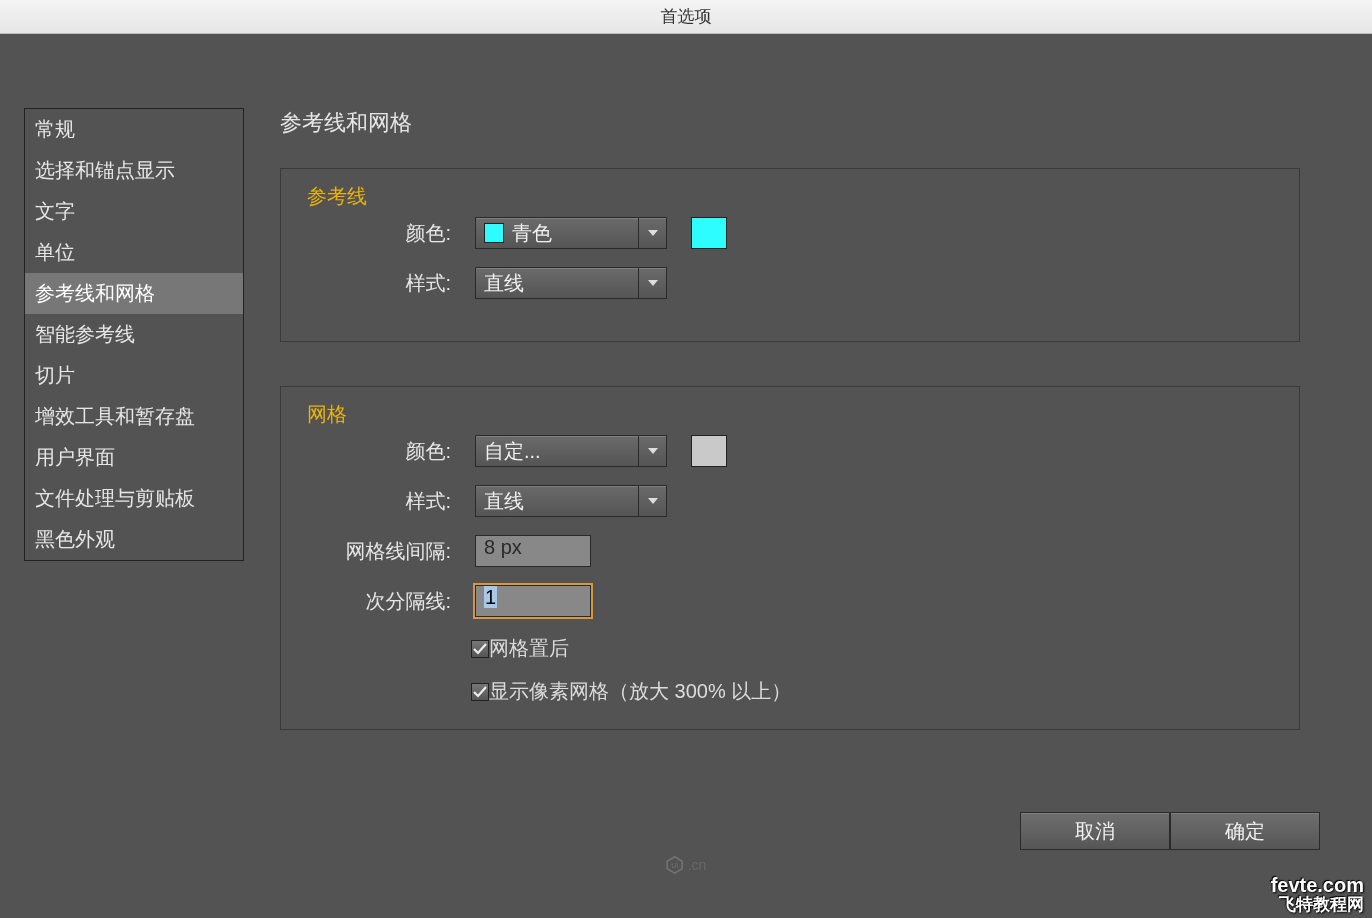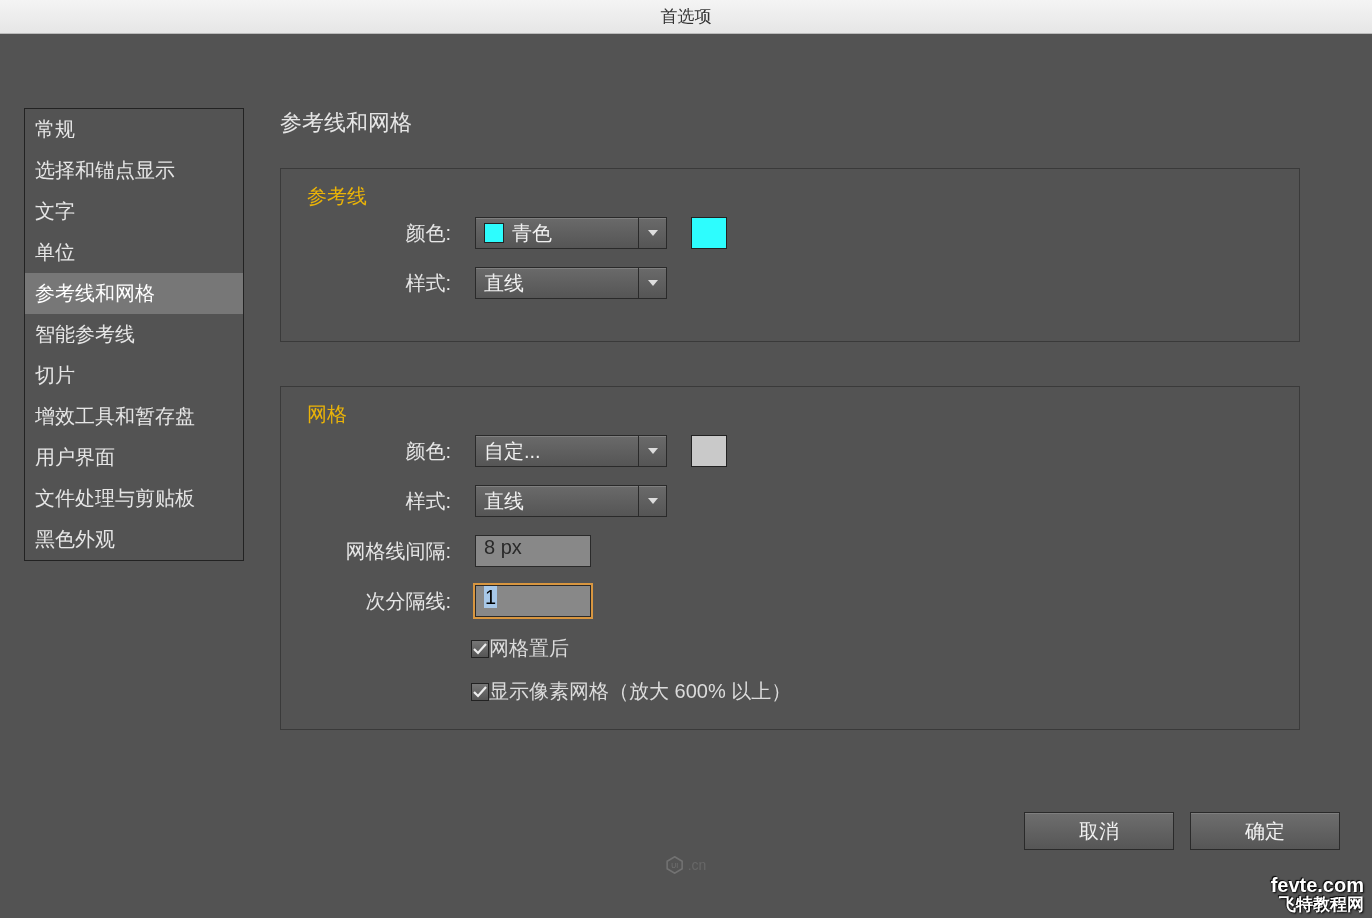--- a/index.html
+++ b/index.html
@@ -133,24 +133,23 @@
 }
 .checkbox {
   width: 18px; height: 18px;
   border: 1px solid #222;
   background: linear-gradient(#777,#555);
   display: flex; align-items: center; justify-content: center;
 }
 .checkbox svg { width: 14px; height: 12px; }
 .footer {
   position: absolute;
-  right: 32px;
+  right: 52px;
   bottom: 68px;
   display: flex;
-  gap: 16px;
 }
 .btn {
   width: 150px; height: 38px;
   background: linear-gradient(#6e6e6e,#565656);
   border: 1px solid #2a2a2a;
   color: #f0f0f0;
   font-size: 20px;
   display: flex; align-items: center; justify-content: center;
   cursor: pointer;
   box-shadow: inset 0 1px 0 rgba(255,255,255,0.12);
@@ -294,21 +293,21 @@
         </div>
         <span>网格置后</span>
       </div>
 
       <div class="check-row">
         <div class="checkbox">
           <svg viewBox="0 0 14 12">
               <path d="M1 6 L5 10 L13 1" stroke="#eee" stroke-width="2.2" fill="none"></path>
             </svg>
         </div>
-        <span>显示像素网格（放大 600% 以上）</span>
+        <span>显示像素网格（放大 300% 以上）</span>
       </div>
     </div>
   </div>
 
   <div class="footer">
     <div class="btn">取消</div>
     <div class="btn">确定</div>
   </div>
 
   <div class="ui-logo">

